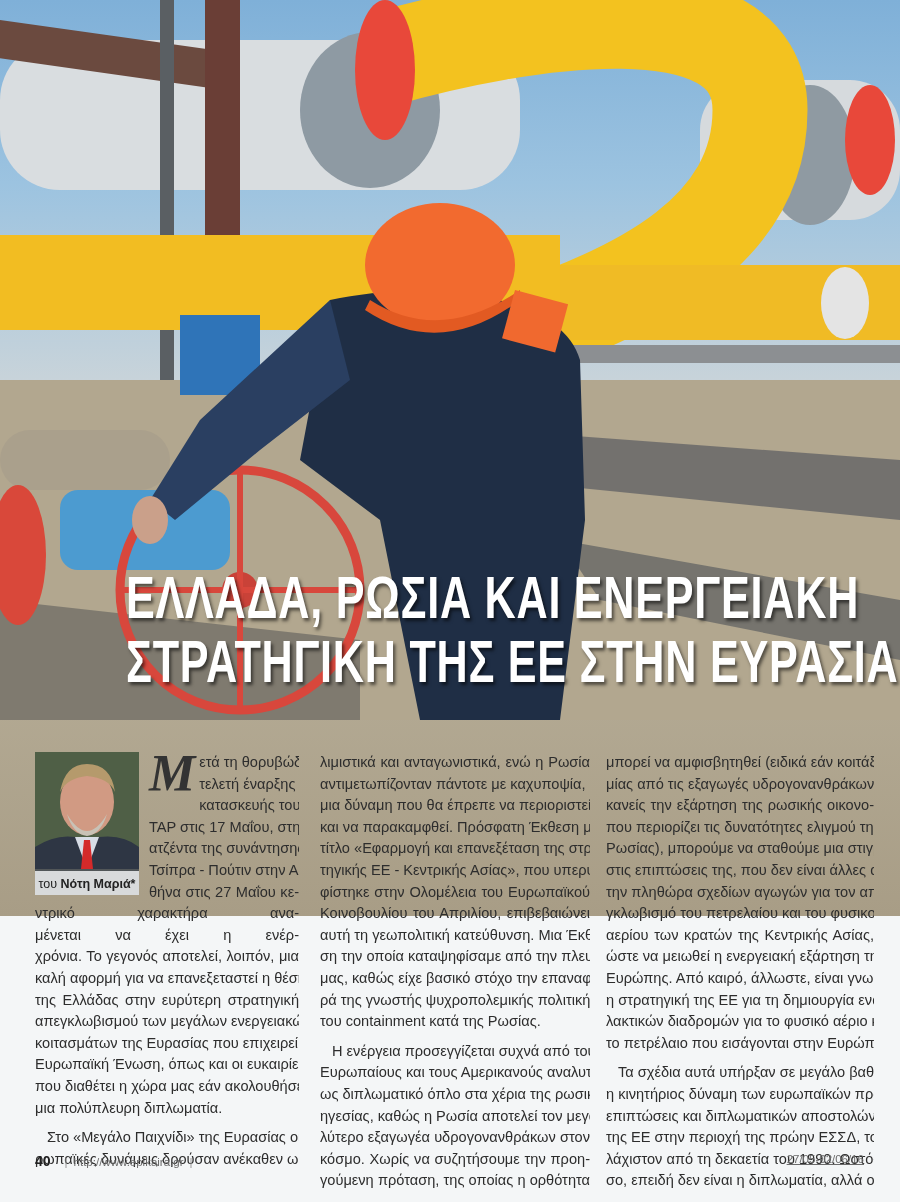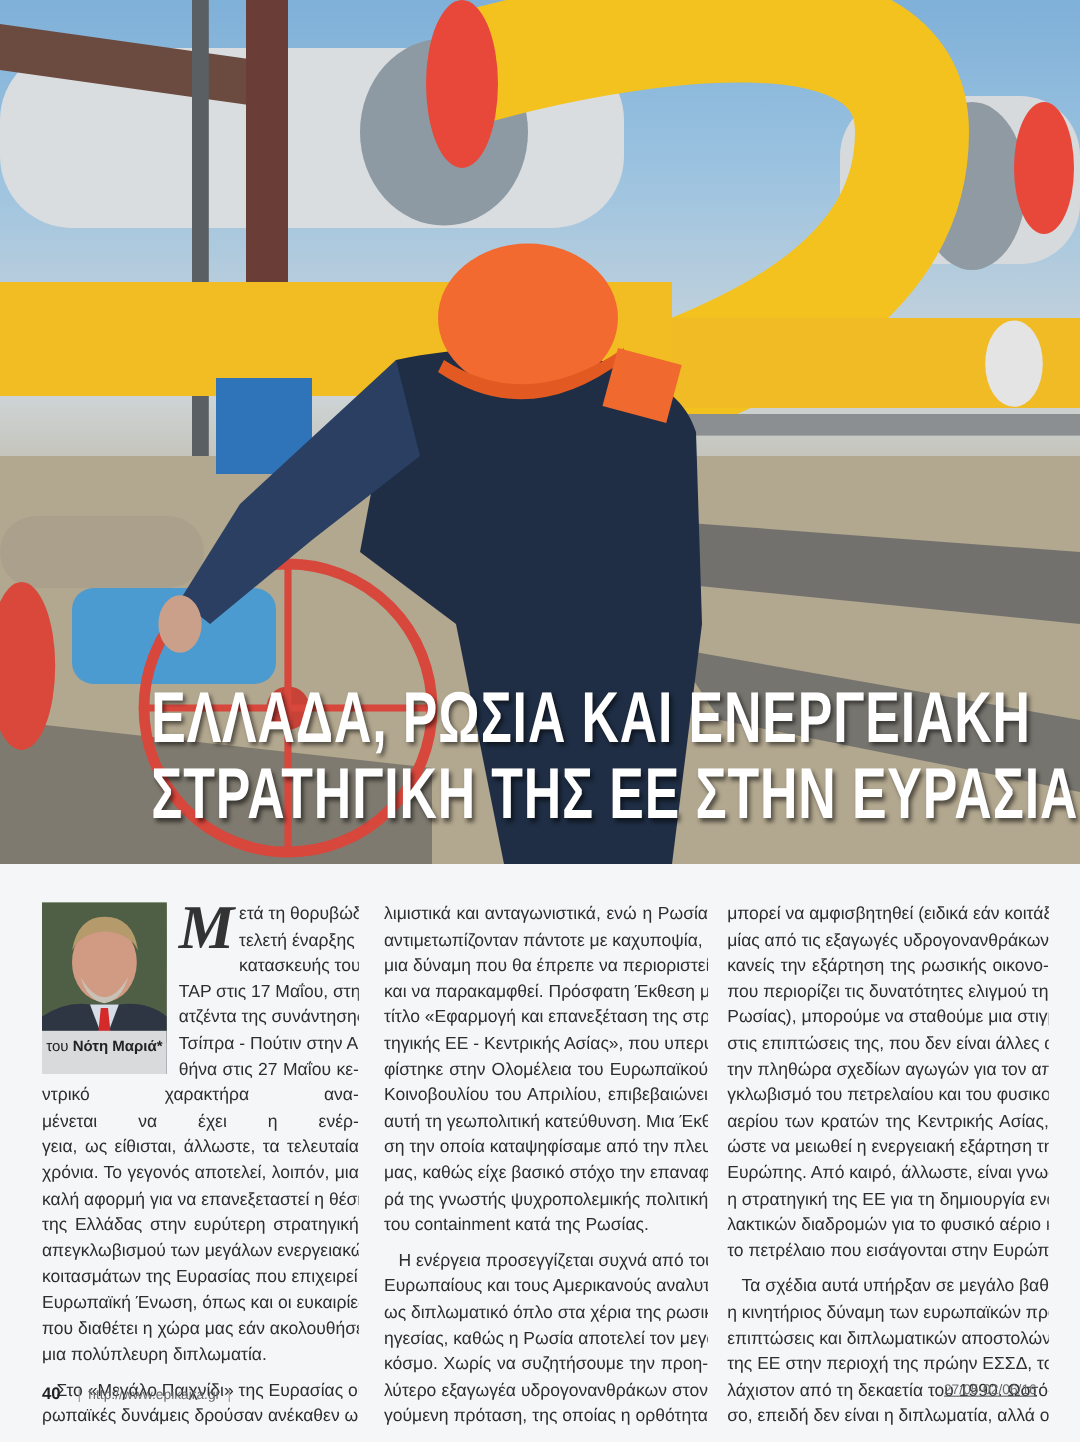--- a/index.html
+++ b/index.html
@@ -4,21 +4,21 @@
 <style>
   * { box-sizing: border-box; margin: 0; padding: 0; }
   html, body { width: 900px; height: 1202px; overflow: hidden; }
   body {
     background: #f4f6f7;
     font-family: "Liberation Sans", sans-serif;
     color: #2b2b2b;
     position: relative;
   }
   .hero {
-    position: absolute; left: 0; top: 0; width: 900px; height: 720px; overflow: hidden;
+    position: absolute; left: 0; top: 0; width: 900px; height: 916px; overflow: hidden;
     background: linear-gradient(180deg, #7fb0d8 0%, #9cc3e0 20%, #cfd6d9 45%, #b9b09a 62%, #a89d86 100%);
   }
   .hero svg { position: absolute; left: 0; top: 0; }
   .headline {
     position: absolute; left: 0; top: 568px; width: 900px; text-align: center;
     font-family: "Liberation Sans", sans-serif; font-weight: 700;
     color: #ffffff; font-size: 60px; line-height: 60px; letter-spacing: 1px;
     text-shadow: 3px 3px 4px rgba(0,0,0,0.55);
     transform: scaleX(0.72); transform-origin: center;
   }
@@ -31,21 +31,21 @@
   #col2 { left: 320px; width: 270px; }
   #col3 { left: 606px; width: 268px; }
   .line { display: block; text-align: justify; text-align-last: justify; white-space: nowrap; overflow: hidden; }
   .line.last { text-align-last: left; }
   .portrait {
     float: left; width: 104px; height: 143px; margin: 0 10px 4px 0; position: relative;
     background: linear-gradient(180deg, #5b6a48 0%, #4a5a40 30%, #6b6c62 60%, #3d4450 100%);
     overflow: hidden;
   }
   .portrait .caption {
-    position: absolute; left: 0; bottom: 0; width: 104px; height: 36px; background: #d8dadb;
+    position: absolute; left: 0; bottom: 0; width: 104px; height: 24px; background: #d8dadb;
     font-size: 12.5px; line-height: 26px; text-align: center; color: #222;
   }
   .portrait .caption b { font-weight: 700; }
   .dropcap {
     float: left; font-family: "Liberation Serif", serif; font-style: italic; font-weight: 700;
     font-size: 52px; line-height: 40px; color: #333; margin: 2px 4px 0 0; height: 42px;
   }
   .footer { position: absolute; top: 1153px; font-size: 11.5px; color: #6a6a6a; }
   .footer-left { left: 35px; }
   .footer-left .pnum { font-weight: 700; color: #222; font-size: 14px; margin-right: 8px; text-align: right; }
@@ -131,21 +131,20 @@
       <span class="line">τελετή έναρξης της</span>
       <span class="line">κατασκευής του αγωγού</span>
       <span class="line">TAP στις 17 Μαΐου, στην</span>
       <span class="line">ατζέντα της συνάντησης</span>
       <span class="line">Τσίπρα - Πούτιν στην Α-</span>
       <span class="line">θήνα στις 27 Μαΐου κε-</span>
       <span class="line">ντρικό χαρακτήρα ανα-</span>
       <span class="line">μένεται να έχει η ενέρ-</span>
     </div>
   <div id="c1b" style="clear:both">
-      <span class="line">γεια, ως είθισται, άλλωστε, τα τελευταία</span>
       <span class="line">χρόνια. Το γεγονός αποτελεί, λοιπόν, μια</span>
       <span class="line">καλή αφορμή για να επανεξεταστεί η θέση</span>
       <span class="line">της Ελλάδας στην ευρύτερη στρατηγική</span>
       <span class="line">απεγκλωβισμού των μεγάλων ενεργειακών</span>
       <span class="line">κοιτασμάτων της Ευρασίας που επιχειρεί η</span>
       <span class="line">Ευρωπαϊκή Ένωση, όπως και οι ευκαιρίες</span>
       <span class="line">που διαθέτει η χώρα μας εάν ακολουθήσει</span>
       <span class="line last">μια πολύπλευρη διπλωματία.</span>
     </div>
   <div id="c1c" style="margin-top:8px">
@@ -168,22 +167,22 @@
       <span class="line">ση την οποία καταψηφίσαμε από την πλευρά</span>
       <span class="line">μας, καθώς είχε βασικό στόχο την επαναφο-</span>
       <span class="line">ρά της γνωστής ψυχροπολεμικής πολιτικής</span>
       <span class="line last">του containment κατά της Ρωσίας.</span>
     </div>
   <div id="c2b" style="margin-top:8px">
       <span class="line" style="padding-left: 12px;">Η ενέργεια προσεγγίζεται συχνά από τους</span>
       <span class="line">Ευρωπαίους και τους Αμερικανούς αναλυτές</span>
       <span class="line">ως διπλωματικό όπλο στα χέρια της ρωσικής</span>
       <span class="line">ηγεσίας, καθώς η Ρωσία αποτελεί τον μεγα-</span>
+      <span class="line">λύτερο εξαγωγέα υδρογονανθράκων στον</span>
       <span class="line">κόσμο. Χωρίς να συζητήσουμε την προη-</span>
-      <span class="line">λύτερο εξαγωγέα υδρογονανθράκων στον</span>
       <span class="line">γούμενη πρόταση, της οποίας η ορθότητα</span>
     </div>
 </div>
 
 <div class="col" id="col3">
   <div id="c3a">
       <span class="line">μπορεί να αμφισβητηθεί (ειδικά εάν κοιτάξει</span>
       <span class="line">μίας από τις εξαγωγές υδρογονανθράκων</span>
       <span class="line">κανείς την εξάρτηση της ρωσικής οικονο-</span>
       <span class="line">που περιορίζει τις δυνατότητες ελιγμού της</span>

